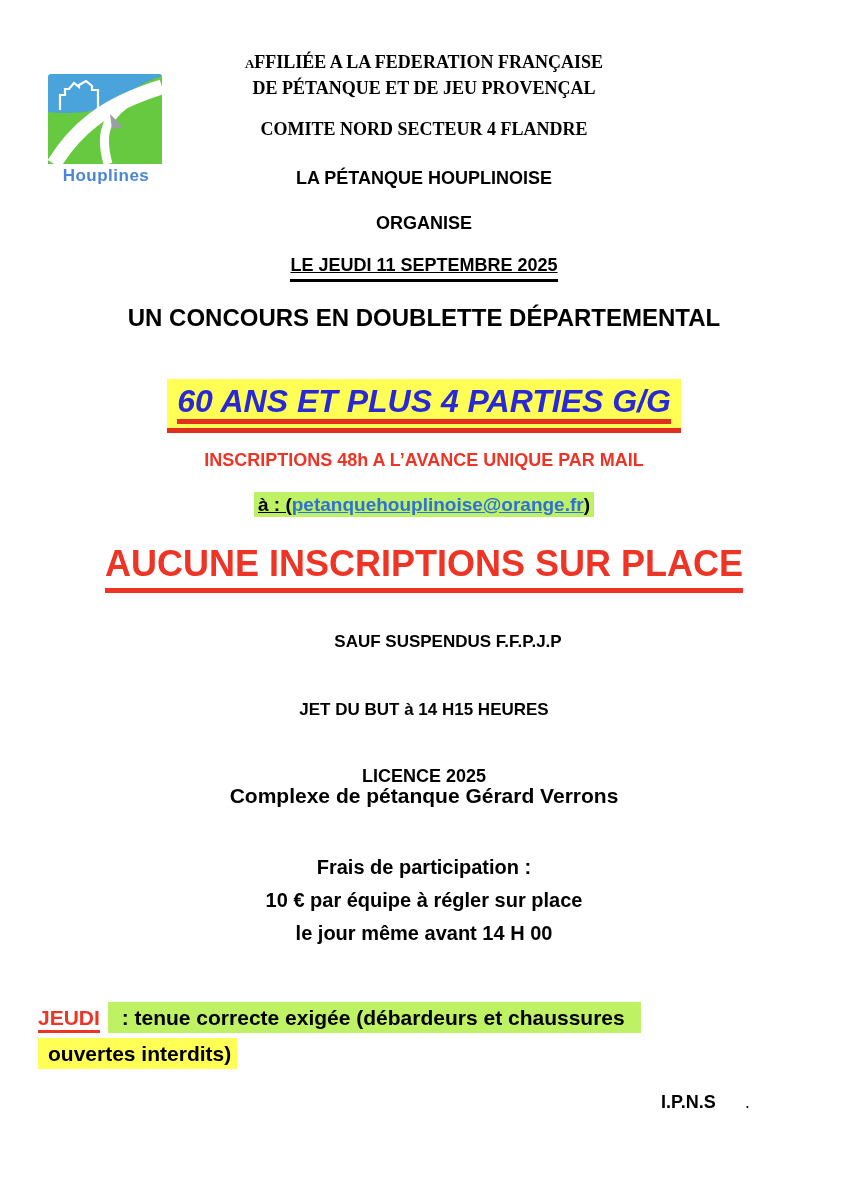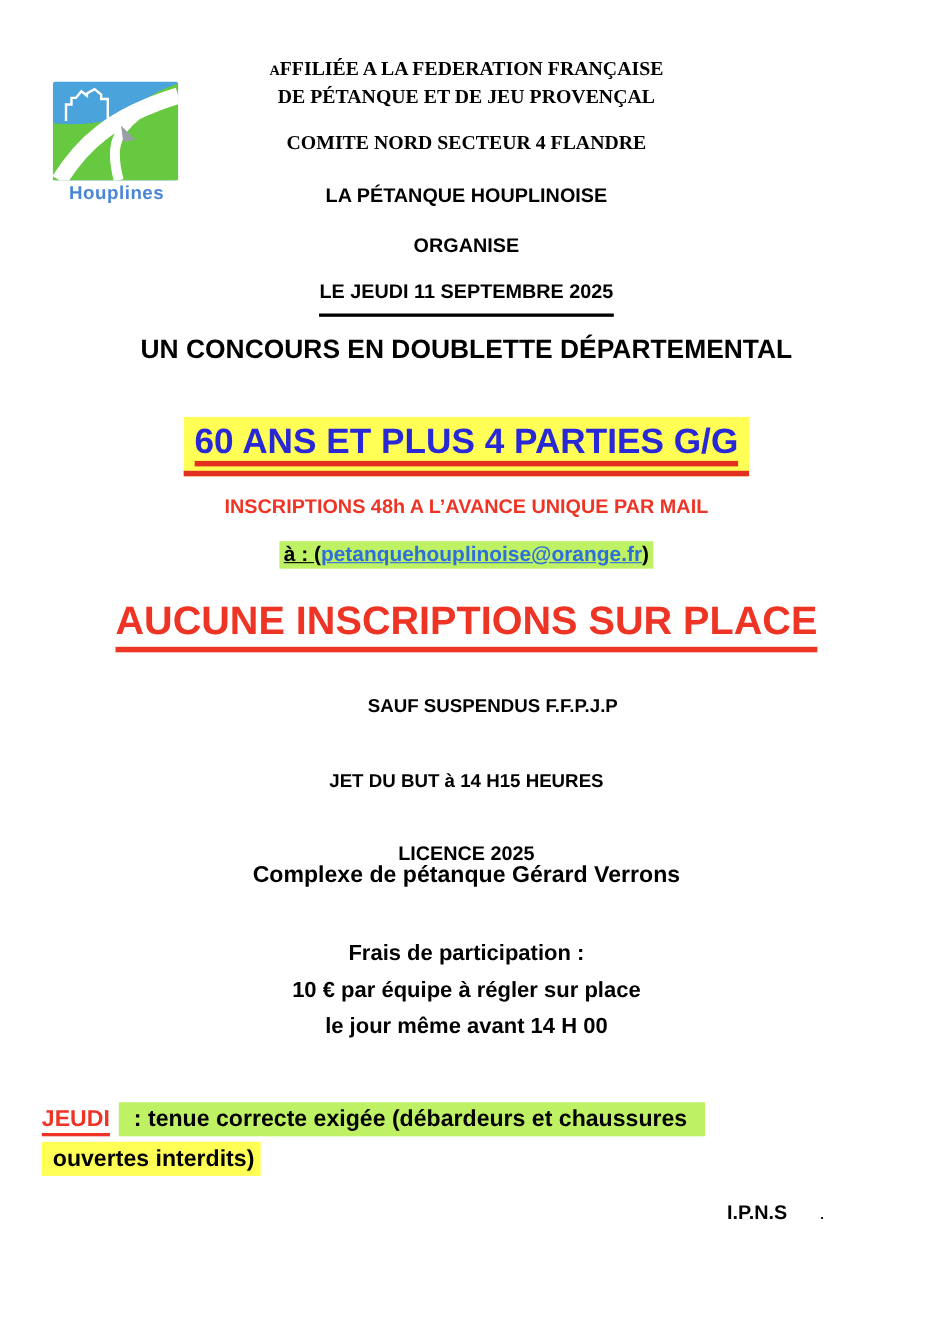--- a/index.html
+++ b/index.html
@@ -31,32 +31,34 @@
   }
   .serif-head .small-a { font-size:13px; }
   .comite { top:119px; font-family:"Liberation Serif", serif; font-size:18px; }
 
   .club      { top:168px; font-size:18px; }
   .organise  { top:213px; font-size:18px; }
   .date-line { top:255px; font-size:18px; }
   .date-line .u-black {
     display:inline-block;
     border-bottom:3px solid #000;
-    padding-bottom:9px;
+    padding-bottom:3px;
+    text-decoration:underline;
   }
 
   .concours { top:304px; font-size:24px; }
 
   
   .banner { top:379px; }
   .band-outer {
     display:inline-block;
     background:#ffff55;
     padding:5px 10px 4px 10px;
     border-bottom:5px solid #e1301f;
+    font-style:italic;
   }
   .band-inner {
     display:inline-block;
     color:#2828d7;
     font-size:32px; line-height:34px;
     border-bottom:5px solid #e1301f;
     padding-bottom:1px;
   }
 
   .inscriptions { top:450px; font-size:18px; color:#ee3425; }

